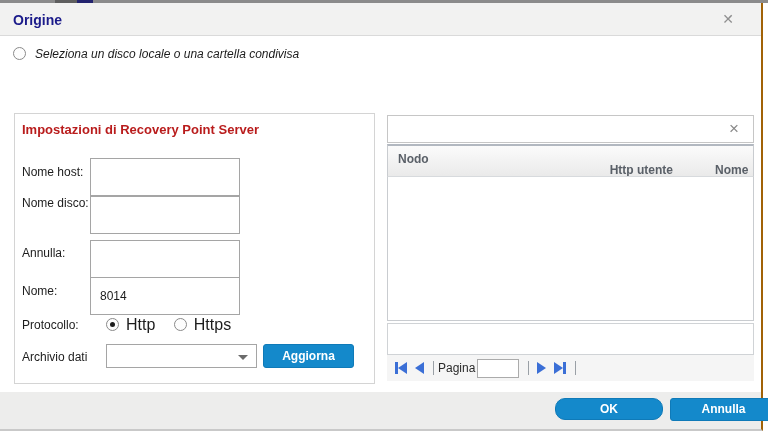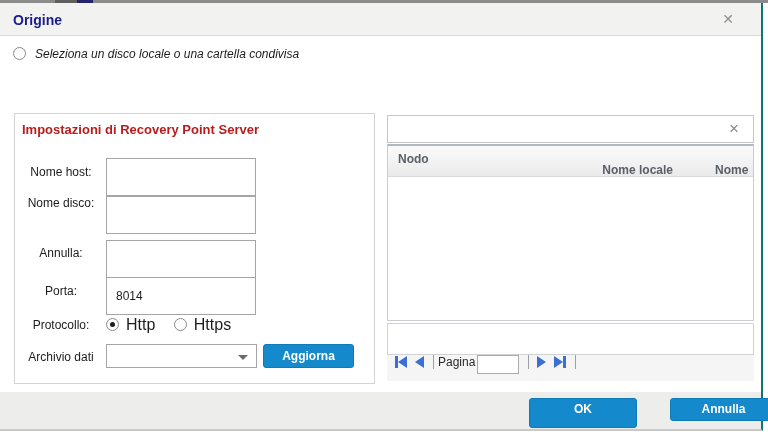--- a/index.html
+++ b/index.html
@@ -4,73 +4,73 @@
 <style>
   * { margin:0; padding:0; box-sizing:border-box; }
   html,body { width:768px; height:434px; background:#ffffff; font-family:"Liberation Sans","DejaVu Sans",sans-serif; }
   .stage { position:relative; width:768px; height:434px; overflow:hidden; background:#ffffff; }
 
   
   .top-strip { position:absolute; left:0; top:0; width:768px; height:3px; background:#8b8b8b; }
   .top-strip .seg-dark { position:absolute; left:55px; top:0; width:22px; height:3px; background:#5f5f5f; }
   .top-strip .seg-navy { position:absolute; left:77px; top:0; width:16px; height:3px; background:#23236e; }
 
-  .dialog { position:absolute; left:0; top:3px; width:763px; height:428px; background:#ffffff; border-right:2px solid #0f766e; border-bottom:2px solid #c9c9c9; }
+  .dialog { position:absolute; left:0; top:3px; width:763px; height:428px; background:#ffffff; border-right:2px solid #a16207; border-bottom:2px solid #c9c9c9; }
 
   .titlebar { position:absolute; left:0; top:0; width:761px; height:33px; background:#f2f2f1; border-bottom:1px solid #dadada; }
   .title { position:absolute; left:13px; top:9px; font-size:14px; font-weight:bold; color:#1b1b8a; }
   .dlg-close { position:absolute; left:718px; top:6px; width:20px; height:20px; color:#8f8f8f; font-size:14px; line-height:20px; text-align:center; cursor:pointer; }
 
   
   .radio { display:inline-block; width:13px; height:13px; border:1px solid #8a8a8a; border-radius:50%; background:#fdfdfd; position:relative; vertical-align:middle; }
   .radio.sel::after { content:""; position:absolute; left:3px; top:3px; width:5px; height:5px; border-radius:50%; background:#1c1c1c; }
   .opt-row { position:absolute; left:13px; font-size:12px; color:#1c1c1c; cursor:default; }
   .opt-row .lbl { margin-left:9px; vertical-align:middle; }
   .opt1 { top:43px;font-style:italic; } .opt2 { top:69px; }
 
   
   .groupbox { position:absolute; left:14px; top:110px; width:361px; height:271px; border:1px solid #d4d4d4; background:#ffffff; }
   .gb-title { position:absolute; left:22px; top:119px; font-size:13px; font-weight:bold; color:#b91c1c; }
 
-  .f-label { position:absolute; left:22px; width:78px; font-size:12px; color:#1c1c1c; line-height:14px;text-align:center; }
-  .f-input { position:absolute; left:106px; width:150px; height:26px; border:1px solid #a5a5a5; background:#ffffff; font-size:12px; padding:18px 9px; color:#1c1c1c; font-family:"Liberation Sans","DejaVu Sans",sans-serif; }
+  .f-label { position:absolute; left:22px; width:78px; font-size:12px; color:#1c1c1c; line-height:14px; }
+  .f-input { position:absolute; left:90px; width:150px; height:26px; border:1px solid #a5a5a5; background:#ffffff; font-size:12px; padding:18px 9px; color:#1c1c1c; font-family:"Liberation Sans","DejaVu Sans",sans-serif; }
   .lab-host { top:162px; } .in-host { top:155px; }
   .lab-user { top:193px; } .in-user { top:193px; }
   .lab-pass { top:243px; } .in-pass { top:237px; }
   .lab-port { top:281px; } .in-port { top:274px; }
 
   .proto-row { position:absolute; left:106px; top:312px; font-size:16px; color:#1c1c1c; }
   .proto-row .lbl { margin:0 14px 0 7px; vertical-align:middle; }
   .proto-row .lbl.last { margin-right:0; }
   .lab-proto { top:315px; }
 
   .lab-ds { top:347px; }
   .combo { position:absolute; left:106px; top:341px; width:151px; height:24px; border:1px solid #a5a5a5; background:#ffffff; cursor:pointer; }
   .combo .val { position:absolute; left:8px; top:4px; font-size:12px; color:#1c1c1c; }
   .combo .arrow { position:absolute; right:8px; top:10px; width:0; height:0; border-left:5px solid transparent; border-right:5px solid transparent; border-top:5px solid #6b6b6b; }
 
   .btn-blue { position:absolute; background:#1489cb; color:#ffffff; font-size:12px; font-weight:bold; text-align:center; border-radius:3px; cursor:pointer; border:1px solid #0f7ab8; }
   .btn-aggiorna { left:263px; top:341px; width:91px; height:24px; line-height:22px; }
-  .btn-ok { left:529px; top:395px; width:108px; height:30px; line-height:21px; }
+  .btn-ok { left:555px; top:395px; width:108px; height:22px; line-height:21px;border-radius:10px; }
   .btn-annulla { left:670px; top:395px; width:107px; height:23px; line-height:21px; }
 
   
   .panel-toolbar { position:absolute; left:387px; top:112px; width:367px; height:28px; background:#ffffff; border:1px solid #c6c6c6; }
   .panel-clear { position:absolute; left:724px; top:116px; width:20px; height:20px; font-size:17px; line-height:19px; text-align:center; color:#8a8a8a; cursor:pointer; }
 
   .grid-header { position:absolute; left:387px; top:141px; width:367px; height:33px; background:linear-gradient(#fbfbfb,#eaeaea); border-top:2px solid #b2b8c0; border-left:1px solid #c9ccd0; border-right:1px solid #c9ccd0; border-bottom:1px solid #d7dadd; overflow:hidden; }
   .col { position:absolute; font-size:12px; font-weight:bold; color:#5a6068; white-space:nowrap; }
   .col-nodo { left:10px; top:6px; }
   .col-utente { left:210px; top:17px; width:75px; text-align:right; }
   .col-nome { left:327px; top:17px; }
 
   .grid-body { position:absolute; left:387px; top:174px; width:367px; height:144px; background:#ffffff; border-left:1px solid #c9ccd0; border-right:1px solid #c9ccd0; border-bottom:1px solid #c9ccd0; }
   .grid-strip { position:absolute; left:387px; top:320px; width:367px; height:32px; background:#ffffff; border:1px solid #d0d3d6; }
 
-  .pager { position:absolute; left:387px; top:352px; width:367px; height:26px; background:#f5f5f5; display:flex; }
+  .pager { position:absolute; left:387px; top:352px; width:367px; height:26px; background:#f5f5f5; display:flex; align-items:center; }
   .pg-btn { display:flex; align-items:center; margin-left:8px; cursor:pointer; height:14px; }
   .pg-bar { width:3px; height:12px; background:#3b6fd6; }
   .tri-l { width:0; height:0; border-top:6px solid transparent; border-bottom:6px solid transparent; border-right:9px solid #3b6fd6; }
   .tri-r { width:0; height:0; border-top:6px solid transparent; border-bottom:6px solid transparent; border-left:9px solid #3b6fd6; }
   .pg-sep { width:1px; height:14px; background:#9aa0a6; margin-left:9px; }
   .pg-label { font-size:12px; color:#2b2b2b; margin-left:4px; }
   .pg-input { width:42px; height:19px; border:1px solid #ababab; margin-left:2px; font-size:12px; padding:0 3px; font-family:"Liberation Sans","DejaVu Sans",sans-serif; }
 
   .footer { position:absolute; left:0; top:389px; width:761px; height:37px; background:#ededec; }
 </style>
@@ -99,42 +99,42 @@
 
     <div class="f-label lab-host">Nome host:</div>
     <input class="f-input in-host" value="" style="">
 
     <div class="f-label lab-user">Nome disco:</div>
     <input class="f-input in-user" value="" style="">
 
     <div class="f-label lab-pass">Annulla:</div>
     <input class="f-input in-pass" value="" style="">
 
-    <div class="f-label lab-port">Porta:</div>
+    <div class="f-label lab-port">Nome:</div>
     <input class="f-input in-port" value="8014" style="">
 
     <div class="f-label lab-proto">Protocollo:</div>
     <div class="proto-row">
       <span class="radio sel"></span><span class="lbl">Http</span>
       <span class="radio"></span><span class="lbl last">Https</span>
     </div>
 
     <div class="f-label lab-ds">Archivio dati</div>
     <div class="combo">
       <span class="val"></span>
       <span class="arrow"></span>
     </div>
     <div class="btn-blue btn-aggiorna">Aggiorna</div>
 
     <div class="panel-toolbar"></div>
     <div class="panel-clear">×</div>
 
     <div class="grid-header">
       <span class="col col-nodo">Nodo</span>
-      <span class="col col-utente">Nome locale</span>
+      <span class="col col-utente">Http utente</span>
       <span class="col col-nome">Nome</span>
     </div>
     <div class="grid-body"></div>
     <div class="grid-strip"></div>
 
     <div class="pager">
       <span class="pg-btn">
           <span class="pg-bar"></span>
           <span class="tri-l"></span>
         </span>

